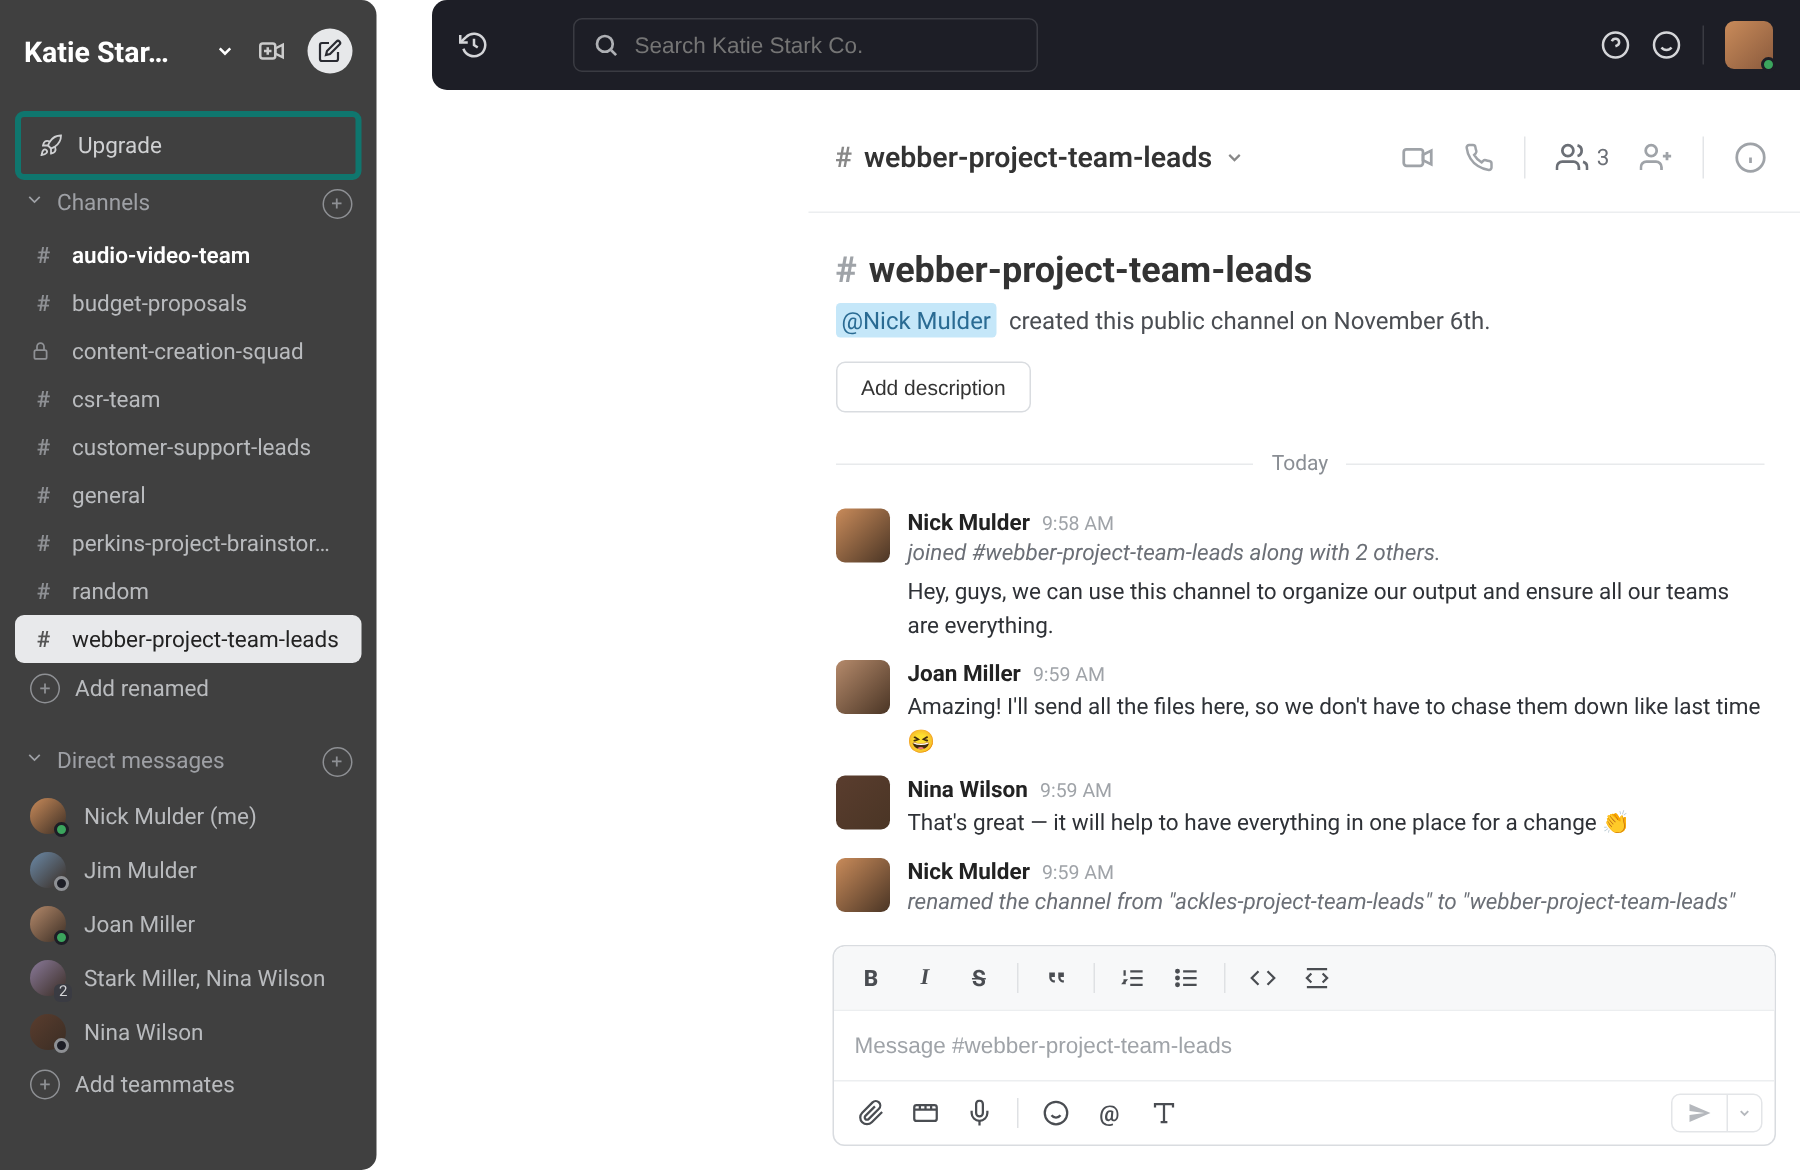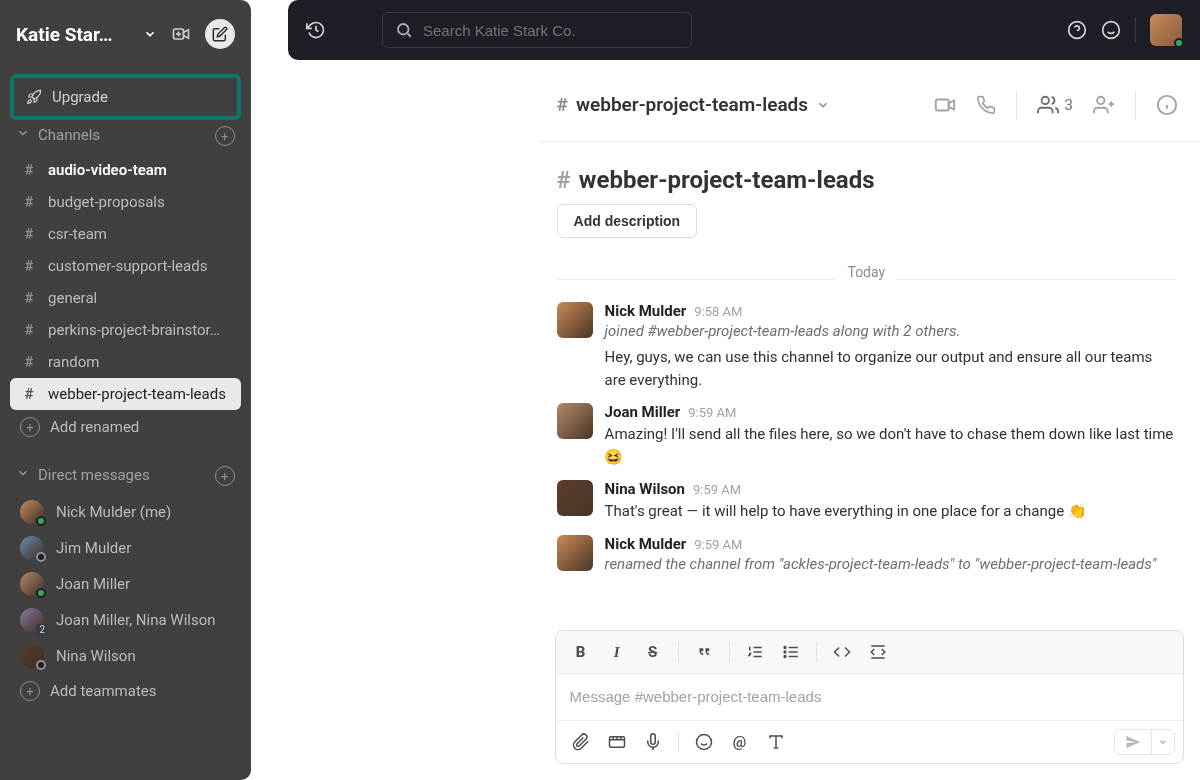--- a/index.html
+++ b/index.html
@@ -42,22 +42,22 @@
 .ch-title .hash2{color:#888;font-weight:600}
 .hdr-actions{margin-left:auto;display:flex;align-items:center;gap:20px;color:#9fa3a8}
 .hdr-divider{width:1px;height:28px;background:#e3e5e8}
 .members{display:flex;align-items:center;gap:6px;color:#6b6f76}
 .content{flex:1;overflow:auto;padding:24px 24px 0 18px}
 .big-title{font-size:24px;font-weight:700;color:#333;display:flex;align-items:center;gap:8px;margin-bottom:10px}
 .big-title .hash2{color:#9fa3a8}
 .created-line{color:#4a4d52;font-size:16px;margin-bottom:18px}
 .mention{background:#c5e7f9;color:#2a6b93;padding:2px 4px;border-radius:3px}
 .pill-btns{display:flex;gap:12px;margin-bottom:26px}
-.pill{border:1px solid #d9dce0;border-radius:6px;padding:8px 16px;font-size:14px;font-weight:700;color:#333;cursor:pointer;background:#fff}
-.today{display:flex;align-items:flex-end;gap:12px;margin:8px 0 16px}
+.pill{border:1px solid #d9dce0;border-radius:6px;padding:8px 16px;font-size:14px;font-weight:400;color:#333;cursor:pointer;background:#fff}
+.today{display:flex;align-items:center;gap:12px;margin:8px 0 16px}
 .today .line{flex:1;height:1px;background:#e8eaec}
 .today .lbl{color:#8a8e94;font-size:14px}
 .msg{display:flex;gap:12px;padding:6px 0}
 .msg .avatar2{width:36px;height:36px;border-radius:6px;flex-shrink:0}
 .msg-body{flex:1}
 .msg-head{display:flex;align-items:baseline;gap:8px;margin-bottom:2px}
 .msg-name{font-weight:700;color:#222}
 .msg-time{color:#9fa3a8;font-size:13px}
 .msg-sys{color:#6b6f76;font-style:italic;margin-bottom:6px}
 .msg-text{color:#2e3136;line-height:1.5}
@@ -128,20 +128,29 @@
       <div id="channels-list">
           <div class="ch-item bold">
             <span class="hash">#</span>
             <span>audio-video-team</span>
           </div>
           <div class="ch-item">
             <span class="hash">#</span>
             <span>budget-proposals</span>
           </div>
           <div class="ch-item">
+            <span class="lock-ico">
+              <svg width="14" height="14" viewBox="0 0 24 24" fill="none" stroke="currentColor" stroke-width="2">
+                <rect x="5" y="11" width="14" height="10" rx="2"></rect>
+                <path d="M8 11V7a4 4 0 0 1 8 0v4"></path>
+              </svg>
+            </span>
+            <span>content-creation-squad</span>
+          </div>
+          <div class="ch-item">
             <span class="hash">#</span>
             <span>csr-team</span>
           </div>
           <div class="ch-item">
             <span class="hash">#</span>
             <span>customer-support-leads</span>
           </div>
           <div class="ch-item">
             <span class="hash">#</span>
             <span>general</span>
@@ -190,21 +199,21 @@
           <div class="dm-item">
             <span class="avatar" style="background:linear-gradient(135deg,#b58a6b,#3a2d24)">
               <span class="presence"></span>
             </span>
             <span>Joan Miller</span>
           </div>
           <div class="dm-item">
             <span class="avatar" style="background:linear-gradient(135deg,#8a7a9a,#3a2d24)">
               <span class="badge2">2</span>
             </span>
-            <span>Joan Miller, Nina Wilson</span>
+            <span>Stark Miller, Nina Wilson</span>
           </div>
           <div class="dm-item">
             <span class="avatar" style="background:linear-gradient(135deg,#5a3d2e,#3a2d24)">
               <span class="presence away"></span>
             </span>
             <span>Nina Wilson</span>
           </div>
         </div>
       <div class="ch-item">
         <span class="plus-circle">+</span>
@@ -303,20 +312,24 @@
             </svg>
           </span>
       </div>
     </div>
 
     <div class="content">
       <div class="big-title">
         <span class="hash2">#</span>
         <span>webber-project-team-leads</span>
       </div>
+      <div class="created-line">
+        <span class="mention">@Nick Mulder</span>
+        &nbsp;<span>created this public channel on November 6th.</span>
+      </div>
       <div class="pill-btns">
         <button class="pill">Add description</button>
       </div>
       <div class="today">
         <span class="line"></span>
           <span class="lbl">Today</span>
           <span class="line"></span>
       </div>
       <div id="messages">
           <div class="msg">

